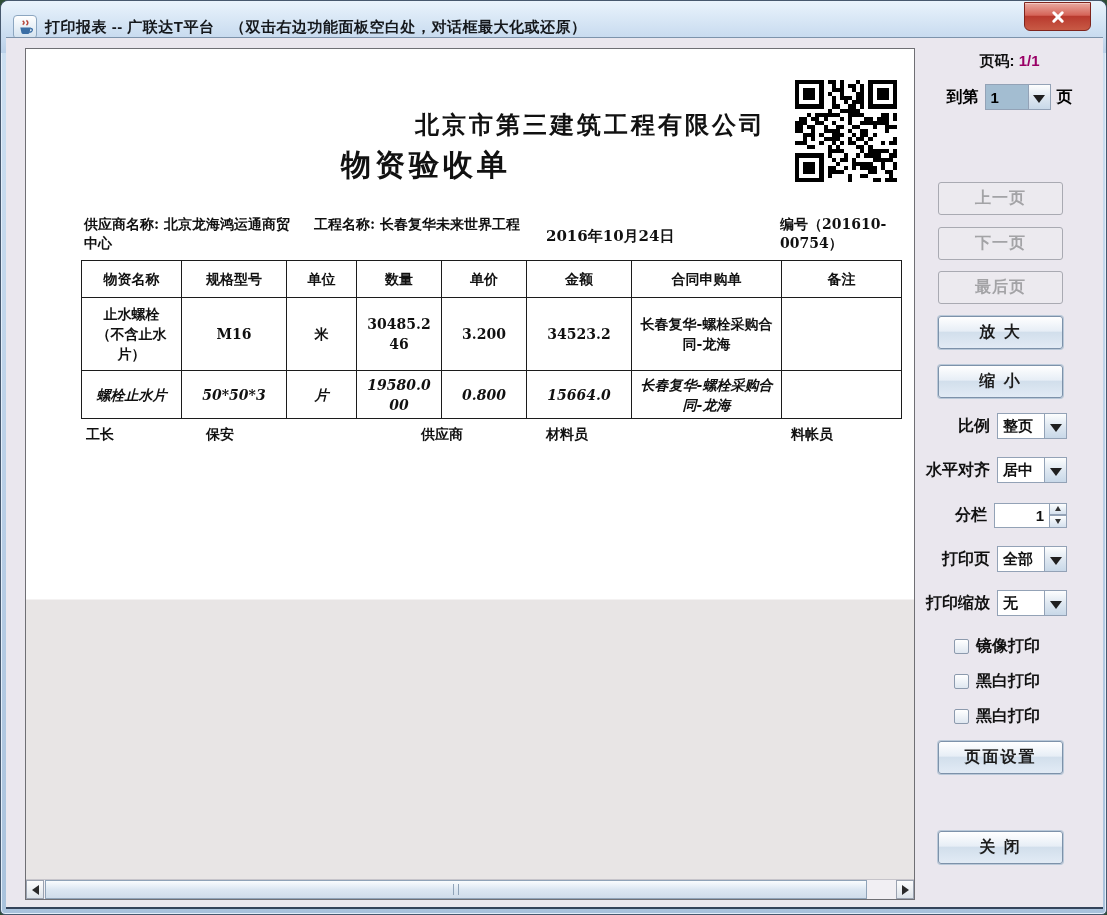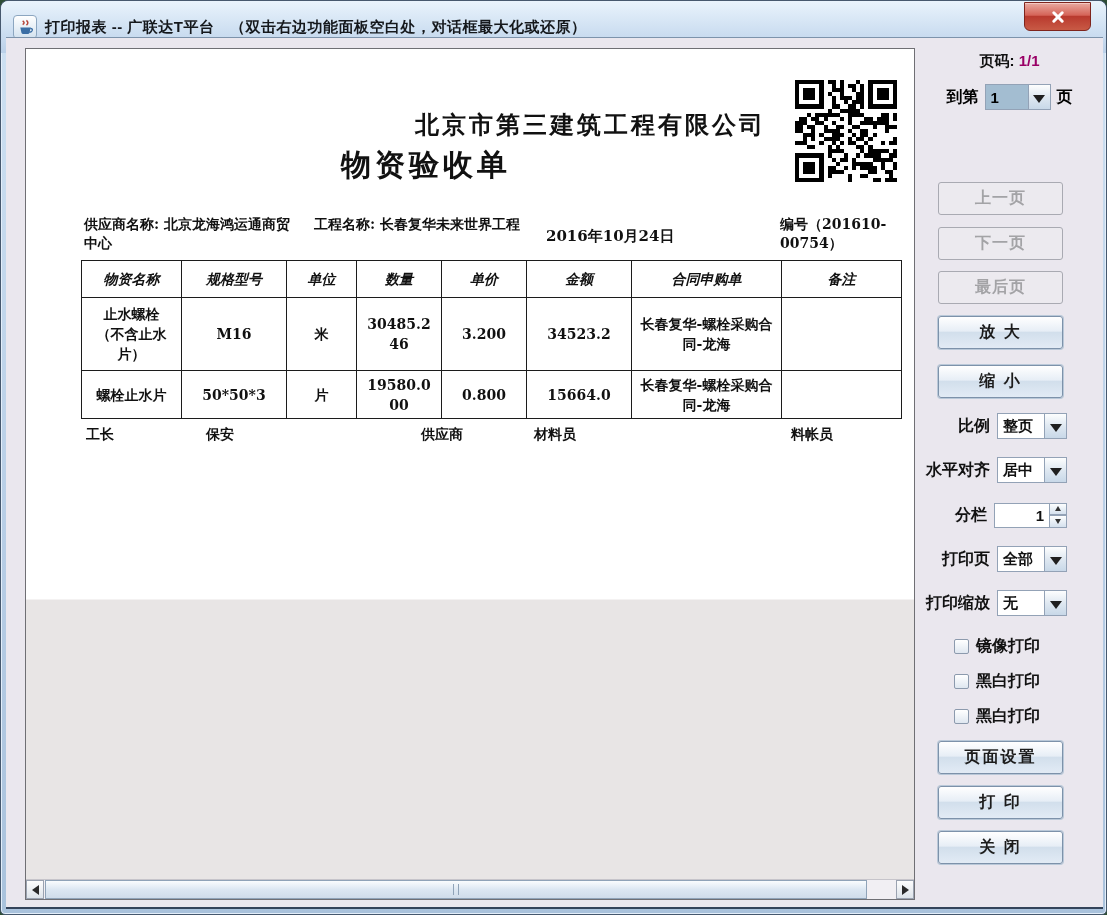--- a/index.html
+++ b/index.html
@@ -61,23 +61,23 @@
   .info.project  { left:288px; top:166px; width:218px; }
   .info.date     { left:520px; top:178px; width:160px; font-size:15px; }
   .info.docno    { left:754px; top:166px; width:132px; }
 
   table.doc-table { position:absolute; left:55px; top:211px; width:820px;
                     border-collapse:collapse; table-layout:fixed;
                     font-size:14px; font-weight:600; }
   table.doc-table th, table.doc-table td { border:1.5px solid #1c1c1c; text-align:center;
                     vertical-align:middle; padding:2px 8px; word-break:break-all;
                     font-weight:600; line-height:20px; }
-  tr.hdr  { height:37px;font-style:italic; }
+  tr.hdr  { height:37px; }
   tr.row1 { height:73px; }
-  tr.row2 { height:48px; }
+  tr.row2 { height:48px;font-style:italic; }
 
   .sig { position:absolute; top:377px; font-size:14px; font-weight:600; }
 
   
   .sidebar { position:absolute; left:910px; top:0; width:187px; height:100%; }
   .page-indicator { position:absolute; top:14px; left:0; width:100%; text-align:center;
                     font-size:15px; font-weight:600; color:#111; }
   .magenta { color:#990066; font-weight:bold; }
   .goto-row { position:absolute; top:46px; left:0; width:100%; display:flex;
               justify-content:center; align-items:center; gap:6px; font-size:16px; font-weight:600; }
@@ -417,21 +417,21 @@
             <td>15664.0</td>
             <td>长春复华-螺栓采购合同-龙海</td>
             <td></td>
           </tr>
         </tbody>
           </table>
 
         <span class="sig" style="left:60px">工长</span>
         <span class="sig" style="left:180px">保安</span>
         <span class="sig" style="left:395px">供应商</span>
-        <span class="sig" style="left:508px">材料员</span>
+        <span class="sig" style="left:520px">材料员</span>
         <span class="sig" style="left:765px">料帐员</span>
       </div>
 
       <div class="gray-area"></div>
 
       <div class="hscroll">
         <div class="scroll-btn left">
           <span class="tri-left"></span>
         </div>
         <div class="scroll-thumb">
@@ -529,17 +529,16 @@
       <label class="chk-row" style="top:633px">
         <span class="chk-box"></span>
         <span>黑白打印</span>
       </label>
       <label class="chk-row" style="top:668px">
         <span class="chk-box"></span>
         <span>黑白打印</span>
       </label>
 
       <button class="btn" style="top:703px">页面设置</button>
-      <button class="btn" style="top:748px">打  印</button>
       <button class="btn" style="top:793px">关  闭</button>
     </div>
   </div>
 </div>
 
 </body></html>

